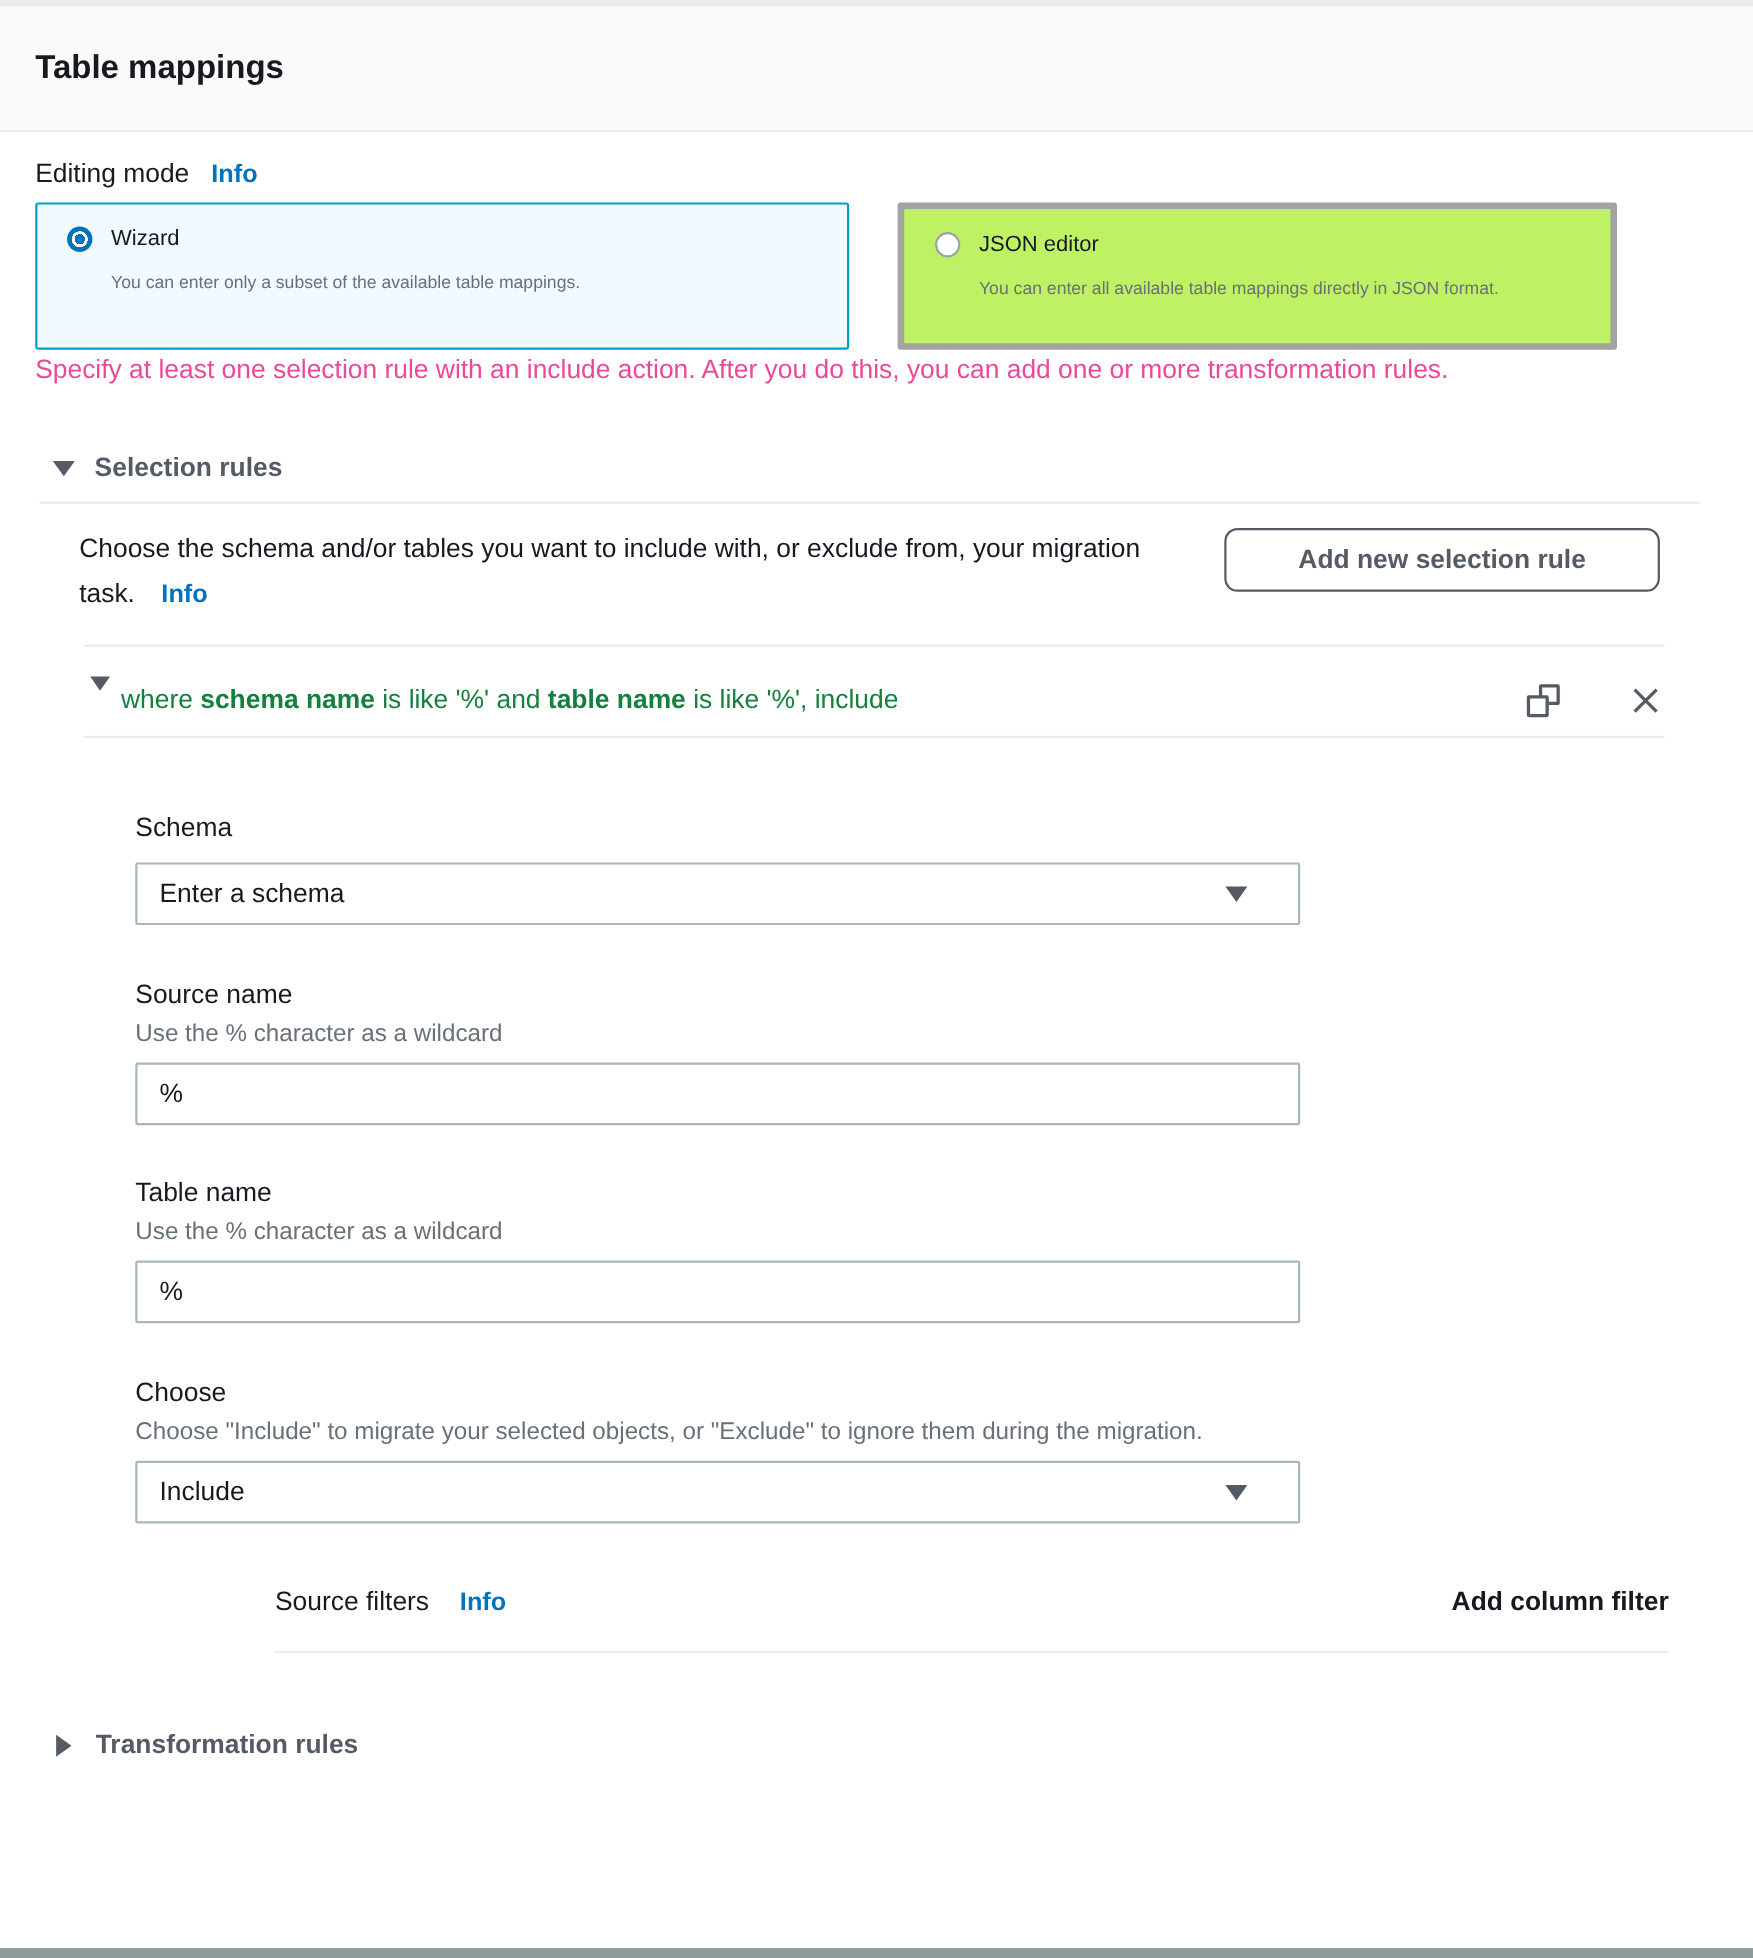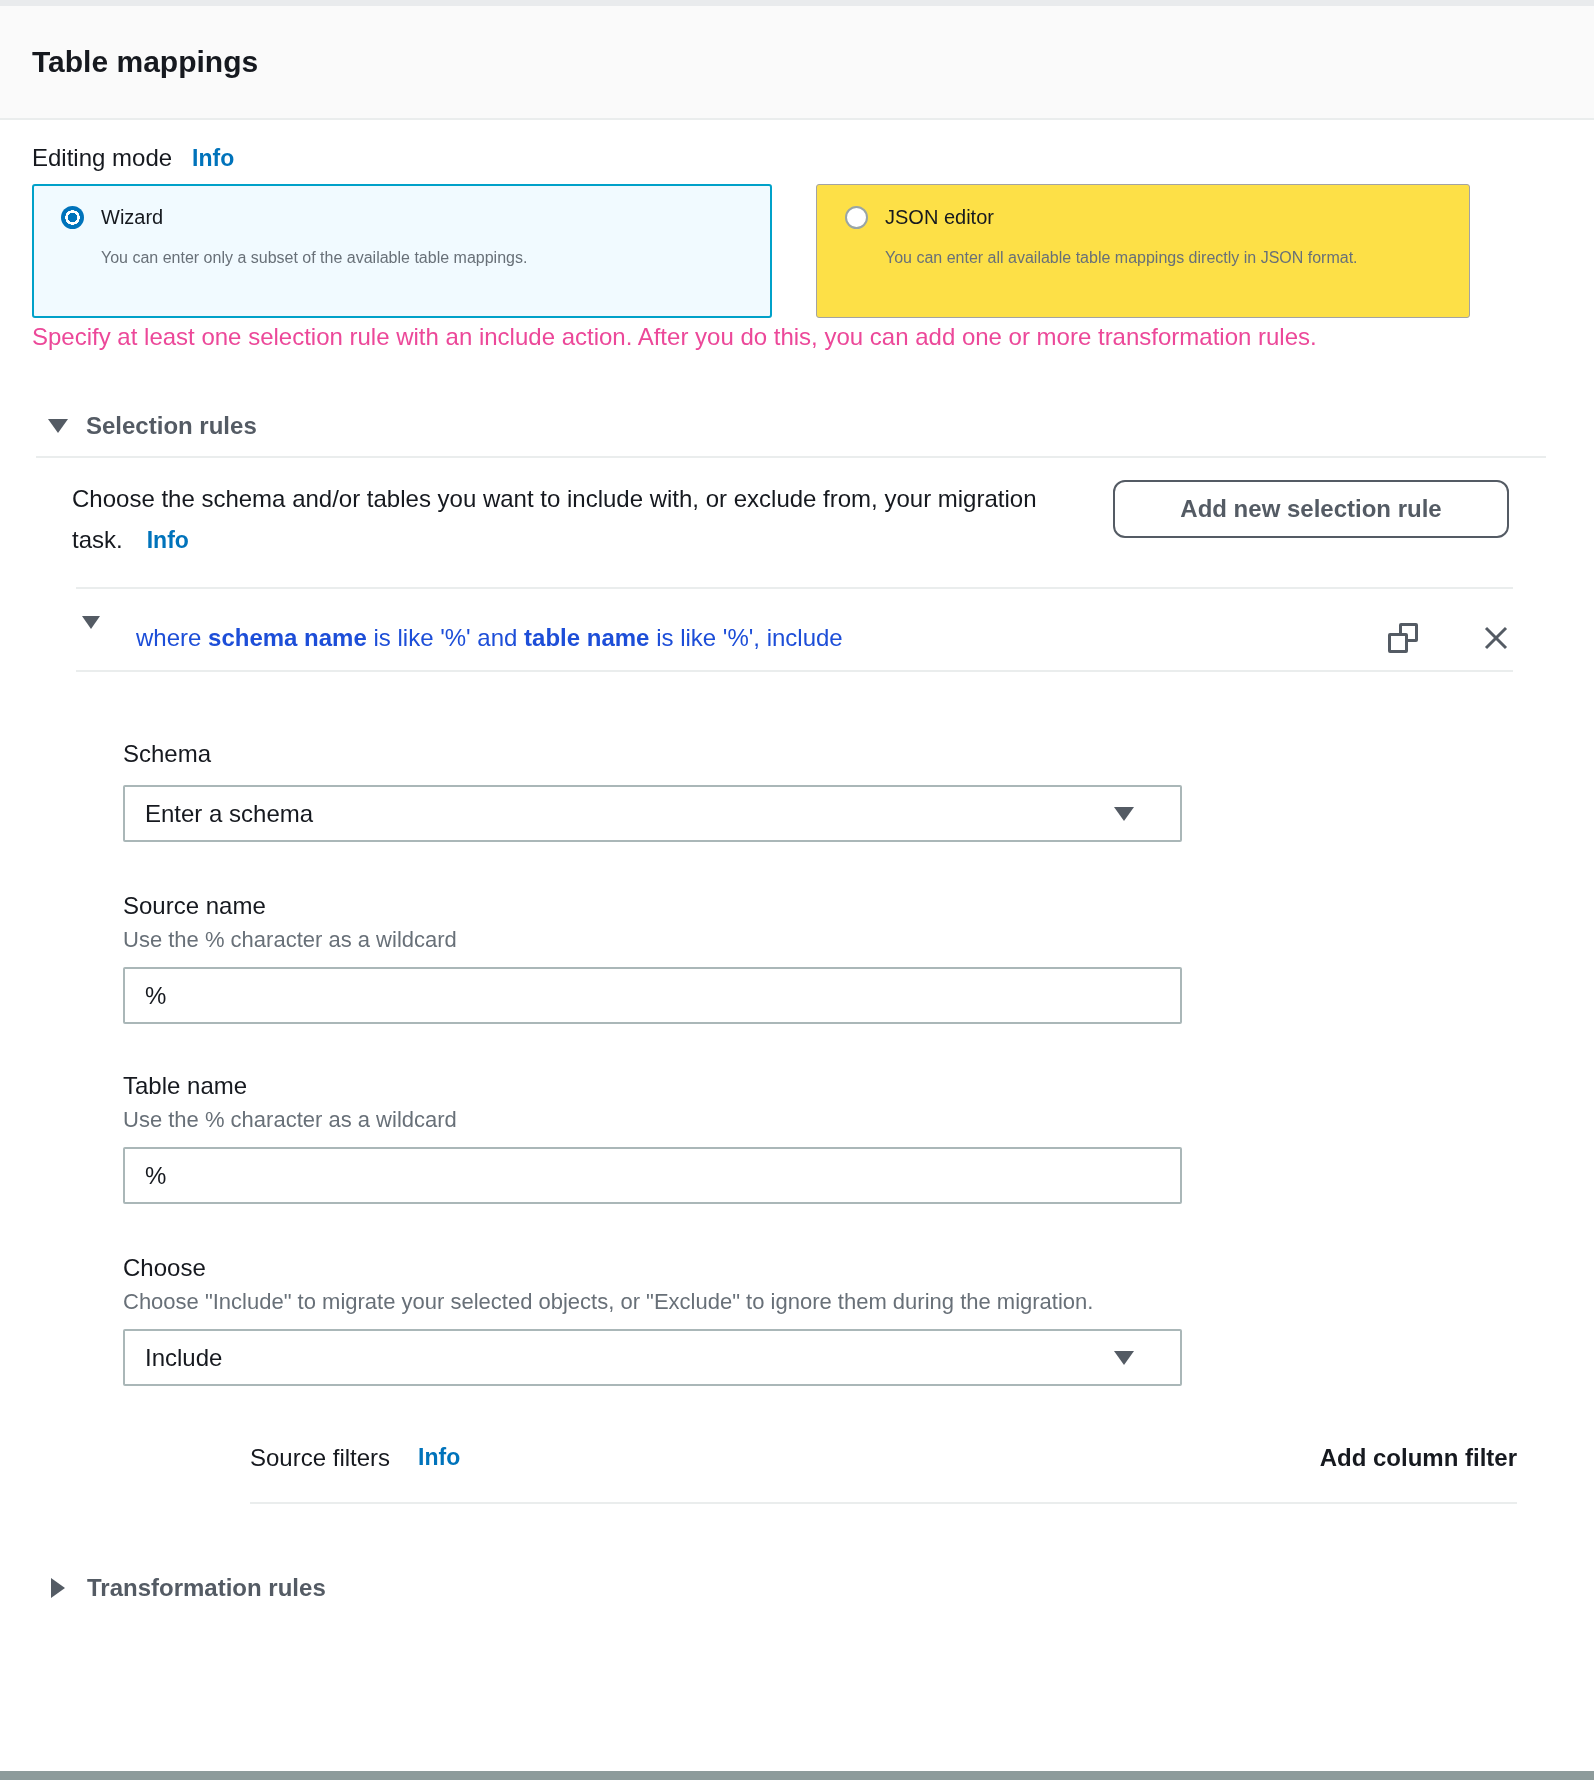--- a/index.html
+++ b/index.html
@@ -37,22 +37,22 @@
     margin-left: 20px;
     text-decoration: none;
     cursor: pointer;
   }
 
   .cards { margin-top: 12px; display: flex; gap: 44px; }
   .radio-card {
     height: 134px;
     border-radius: 3px;
     padding: 21px 28px;
-    background: #fde047;
-    border: 1px solid #a3a3a3;
+    background: #bef264;
+    border: 6px solid #a3a3a3;
     cursor: pointer;
   }
   .radio-card.selected {
     border: 2px solid #00a1c9;
     background: #f1faff;
     padding: 20px 27px;
   }
   .card-wizard { width: 740px; }
   .card-json { width: 654px; }
   .radio-row { display: flex; align-items: center; }
@@ -145,21 +145,21 @@
   }
   .rule-header-row {
     margin-top: 34px;
     display: flex;
     align-items: center;
   }
   .rule-caret { margin-left: 50px; cursor: pointer; }
   .rule-caret .caret-down {
     border-left-width: 9px; border-right-width: 9px; border-top-width: 13px;
   }
-  .rule-summary { margin-left: 36px; font-size: 24px; color: #1d4ed8; }
+  .rule-summary { margin-left: 10px; font-size: 24px; color: #15803d; }
   .rule-summary b { font-weight: 700; }
   .rule-icons { margin-left: auto; margin-right: 52px; display: flex; align-items: center; gap: 64px; }
   .copy-icon { position: relative; width: 30px; height: 30px; cursor: pointer; }
   .copy-icon .back {
     position: absolute; top: 0; right: 0;
     width: 19px; height: 19px;
     border: 3px solid #545b64; border-radius: 2px;
   }
   .copy-icon .front {
     position: absolute; bottom: 0; left: 0;

